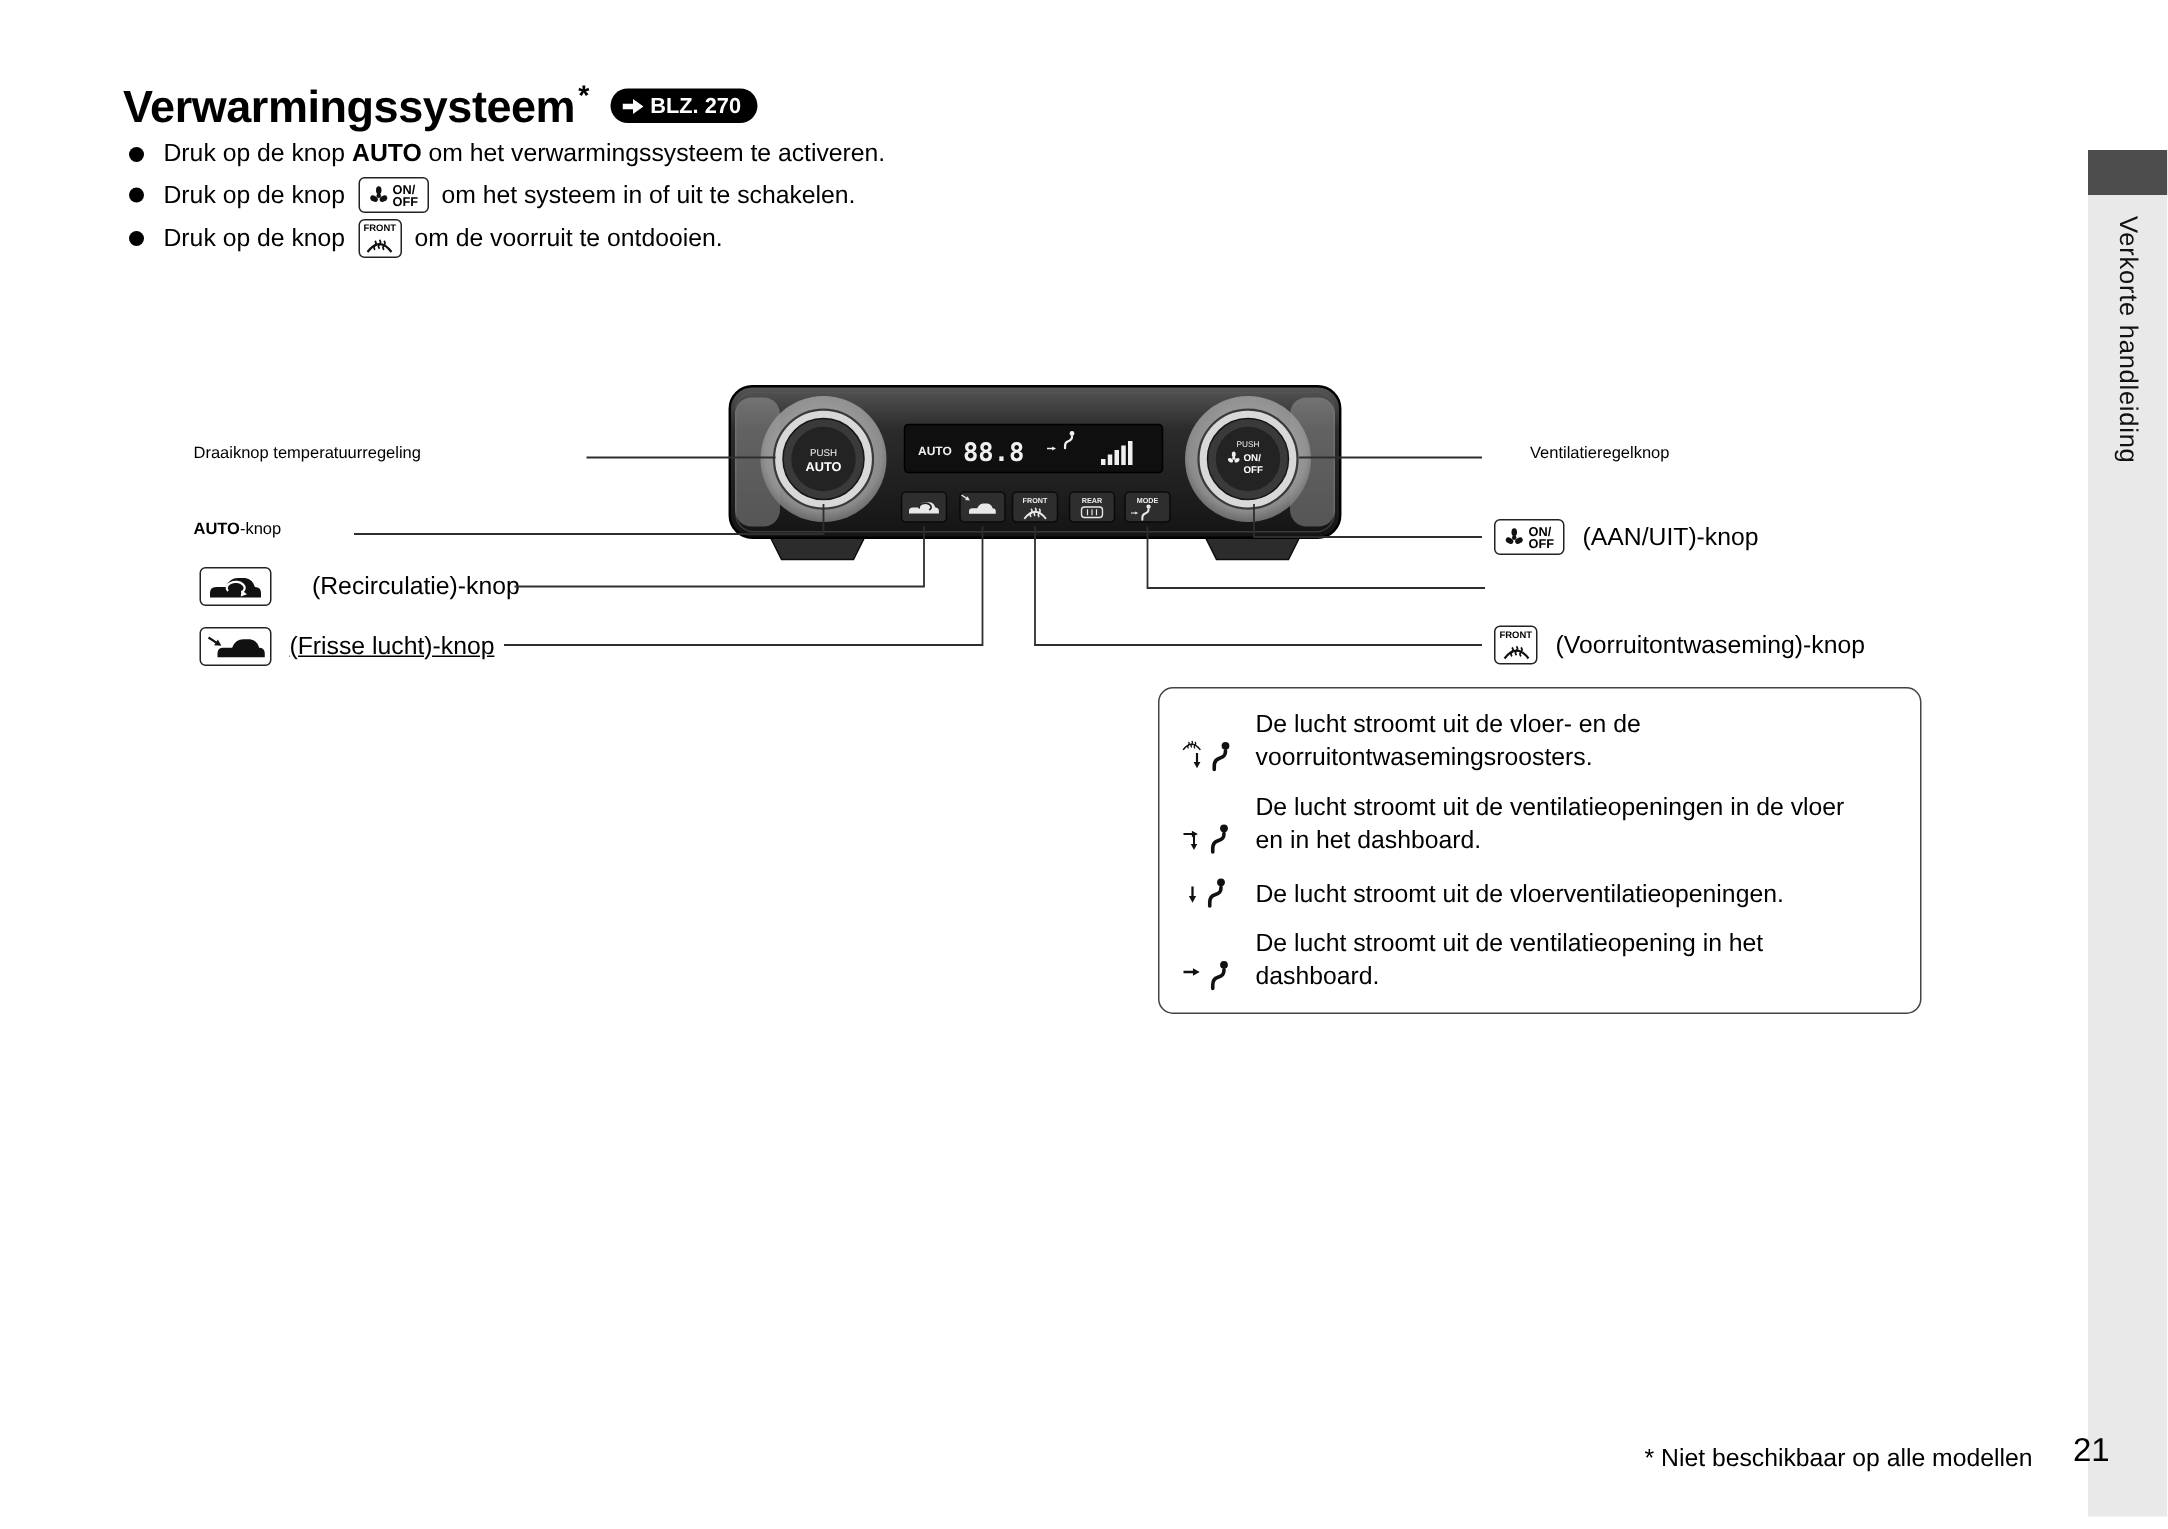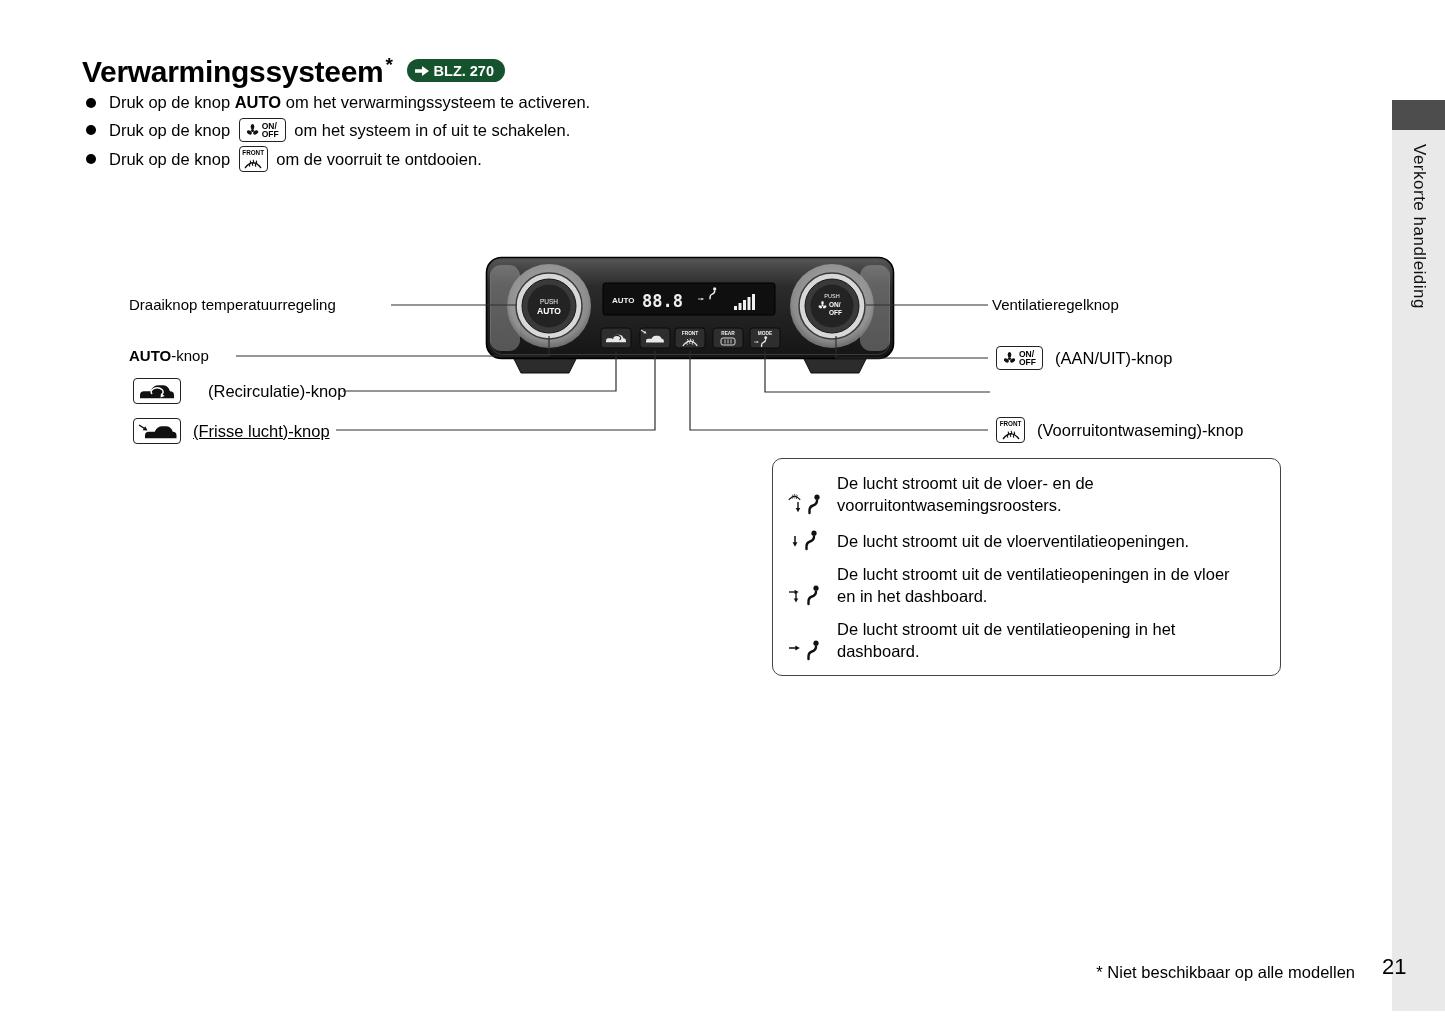--- a/index.html
+++ b/index.html
@@ -6,21 +6,21 @@
   html,body { background:#fff; }
   .page {
     position:relative; width:1445px; height:1019px; background:#fff;
     font-family:"Liberation Sans", sans-serif; color:#000; overflow:hidden;
   }
   
   .title-row { position:absolute; left:82px; top:48px; display:flex; align-items:flex-start; gap:14px; }
   .title { font-size:30px; font-weight:700; letter-spacing:-0.3px; line-height:34px; }
   .ast { font-size:19px; vertical-align:super; font-weight:700; margin-left:2px; }
   .badge {
-    margin-top:11px; height:23px; background:#14532d; border-radius:12px;
+    margin-top:11px; height:23px; background:#000000; border-radius:12px;
     display:inline-flex; align-items:center; gap:5px; padding:0 11px 0 8px;
   }
   .badge-text { color:#fff; font-weight:700; font-size:14.5px; }
   
   .bullets { position:absolute; left:86px; top:91px; list-style:none; }
   .bullets li { display:flex; align-items:center; gap:13px; margin-bottom:4px; min-height:23px; }
   .dot { width:10px; height:10px; border-radius:50%; background:#000; flex:0 0 auto; }
   .bt { font-size:16.5px; display:inline-flex; align-items:center; white-space:pre; }
   .bt b { font-weight:700; }
   
@@ -31,21 +31,21 @@
   }
   .ink { color:#111; }
   .fanbox { width:47px; height:24px; }
   .oo { display:inline-flex; flex-direction:column; font-size:8.5px; font-weight:700; line-height:8.5px; letter-spacing:0; }
   .frontbox { width:29px; height:26px; flex-direction:column; gap:1px; padding:2px 1px; }
   .fb-label { font-size:6.3px; font-weight:700; line-height:7px; }
   .carbox { width:48px; height:26px; }
   .modebox { width:50px; height:26px; flex-direction:column; gap:0; padding:2px; }
   .mb-label { font-size:6.8px; font-weight:700; line-height:8px; }
   
-  .lbl { position:absolute; font-size:15px; white-space:nowrap; }
+  .lbl { position:absolute; font-size:11px; white-space:nowrap; }
   .lblrow { position:absolute; display:flex; align-items:center; gap:8px; white-space:nowrap; font-size:16.5px; }
   
   .overlay { position:absolute; left:0; top:0; z-index:3; pointer-events:none; }
   .panel-wrap { position:absolute; left:485px; top:256px; z-index:1; }
   
   .infobox {
     position:absolute; left:772px; top:458px; width:509px; min-height:208px;
     border:1.4px solid #444; border-radius:10px; padding:13px 14px;
     display:flex; flex-direction:column; gap:11px; background:#fff;
   }
@@ -258,21 +258,21 @@
   <div class="lblrow" style="left:129px; top:418px;text-decoration:underline;">
     <span class="ibox carbox">
       <svg class="ink" width="40" height="19" viewBox="0 0 40 19">
         <use href="#sym-car" transform="translate(8,3) scale(1.5)"></use>
         <use href="#sym-arrow-r" transform="translate(2,3) rotate(33) scale(0.85)"></use>
       </svg>
     </span>
     <span>(Frisse lucht)-knop</span>
   </div>
 
-  <div class="lbl" style="left:992px; top:296px;">Ventilatieregelknop</div>
+  <div class="lbl" style="left:1020px; top:296px;">Ventilatieregelknop</div>
 
   <div class="lblrow" style="left:992px; top:346px;">
     <span class="ibox fanbox">
       <svg class="ink" width="13" height="13" viewBox="0 0 12 12">
           <use href="#sym-fan"></use>
         </svg>
       <span class="oo">
           <span>ON/</span>
           <span>OFF</span>
         </span>
@@ -295,36 +295,36 @@
     <div class="inforow">
       <svg class="ink infoicon" width="34" height="24" viewBox="0 0 34 24">
         <use href="#sym-defrost" transform="scale(0.72)"></use>
         <use href="#sym-person" transform="translate(15,2)"></use>
         <use href="#sym-arrow-d" transform="translate(10,10) scale(0.85)"></use>
       </svg>
       <div class="infotext w1">De lucht stroomt uit de vloer- en de voorruitontwasemingsroosters.</div>
     </div>
     <div class="inforow">
       <svg class="ink infoicon" width="34" height="24" viewBox="0 0 34 24">
+        <use href="#sym-person" transform="translate(14,2)"></use>
+        <use href="#sym-arrow-r" transform="translate(1,9) scale(0.8)"></use>
+        <use href="#sym-arrow-d" transform="translate(8,10) scale(0.8)"></use>
+      </svg>
+      <div class="infotext w3">De lucht stroomt uit de ventilatieopeningen in de vloer en in het dashboard.</div>
+    </div>
+    <div class="inforow">
+      <svg class="ink infoicon" width="34" height="24" viewBox="0 0 34 24">
         <use href="#sym-person" transform="translate(12,2)"></use>
         <use href="#sym-arrow-d" transform="translate(7,8) scale(0.9)"></use>
       </svg>
       <div class="infotext w2">De lucht stroomt uit de vloerventilatieopeningen.</div>
     </div>
     <div class="inforow">
       <svg class="ink infoicon" width="34" height="24" viewBox="0 0 34 24">
         <use href="#sym-person" transform="translate(14,2)"></use>
-        <use href="#sym-arrow-r" transform="translate(1,9) scale(0.8)"></use>
-        <use href="#sym-arrow-d" transform="translate(8,10) scale(0.8)"></use>
-      </svg>
-      <div class="infotext w3">De lucht stroomt uit de ventilatieopeningen in de vloer en in het dashboard.</div>
-    </div>
-    <div class="inforow">
-      <svg class="ink infoicon" width="34" height="24" viewBox="0 0 34 24">
-        <use href="#sym-person" transform="translate(14,2)"></use>
         <use href="#sym-arrow-r" transform="translate(1,10) scale(0.9)"></use>
       </svg>
       <div class="infotext w4">De lucht stroomt uit de ventilatieopening in het dashboard.</div>
     </div>
   </div>
 
   <div class="side-strip">
     <div class="side-tab"></div>
     <div class="side-label">Verkorte handleiding</div>
   </div>

